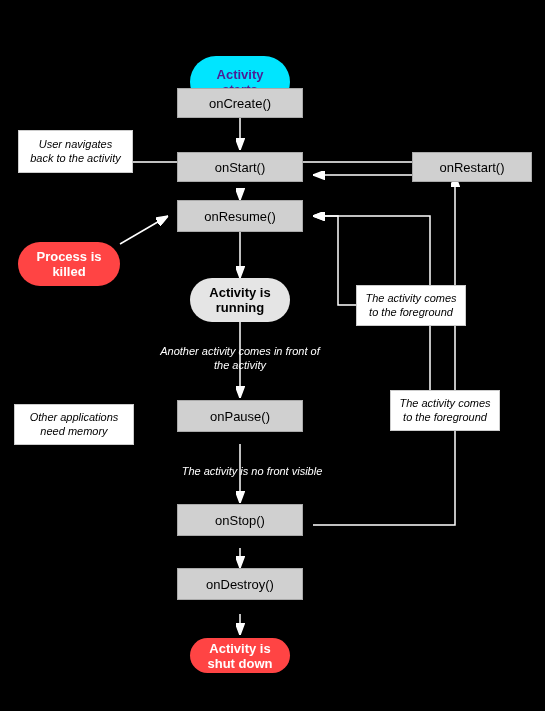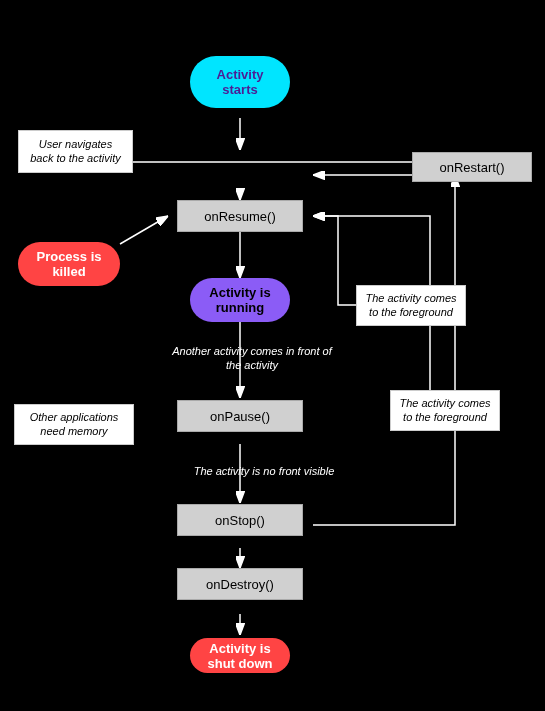--- a/index.html
+++ b/index.html
@@ -37,21 +37,21 @@
     }
 
     .oval-cyan {
       background: #00e5ff;
       color: #4c1d95;
       border: none;
       margin-top: 40px;
     }
 
     .oval-green {
-      background: #8b5cf6;
+      background: #e5e5e5;
       color: #000;
       border: none;
     }
 
     .oval-red {
       background: #ff4444;
       color: #fff;
       border: none;
     }
 
@@ -73,21 +73,20 @@
       text-align: center;
       line-height: 1.3;
     }
 
     .label-plain {
       color: #fff;
       font-style: italic;
       font-size: 11px;
       text-align: center;
       line-height: 1.3;
-      margin-left: 12px;
     }
 
     
     svg.arrows {
       position: absolute;
       top: 0;
       left: 0;
       width: 545px;
       height: 711px;
       pointer-events: none;
@@ -144,21 +143,27 @@
 
     <path d="M 115 162 L 455 162 L 455 175" stroke="#fff" fill="none" marker-end="url(#arrowhead)"></path>
 
   </svg>
 
   <div class="node oval oval-cyan" style="left:190px; top:16px; width:100px; height:52px;">
     <span>Activity
 starts</span>
   </div>
 
-
+  <div class="node rect" style="left:177px; top:88px; width:126px; height:30px;">
+    <span>onCreate()</span>
+  </div>
+
+  <div class="node rect" style="left:177px; top:152px; width:126px; height:30px;">
+    <span>onStart()</span>
+  </div>
 
   <div class="node rect" style="left:412px; top:152px; width:120px; height:30px;">
     <span>onRestart()</span>
   </div>
 
   <div class="node rect" style="left:177px; top:200px; width:126px; height:32px;">
     <span>onResume()</span>
   </div>
 
   <div class="node oval oval-green" style="left:190px; top:278px; width:100px; height:44px;">

